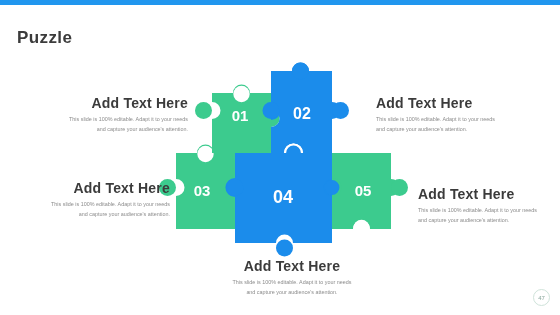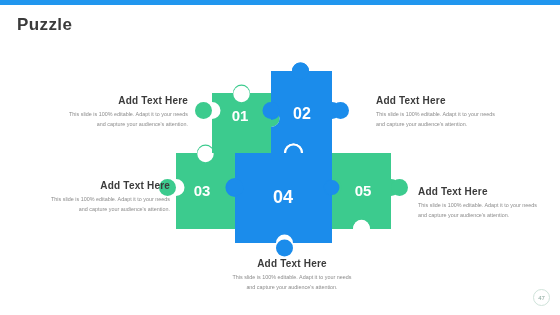--- a/index.html
+++ b/index.html
@@ -20,21 +20,21 @@
     position: absolute;
     left: 0; top: 0;
     width: 560px;
     height: 5px;
     background: #2196ee;
   }
   
   #title {
     position: absolute;
     left: 17px;
-    top: 15px;
+    top: 28px;
     font-size: 17px;
     font-weight: 700;
     color: #3b3b3b;
     letter-spacing: 0.4px;
     white-space: nowrap;
   }
   
   #page-badge {
     position: absolute;
     right: 10px;
@@ -65,21 +65,21 @@
     fill: #ffffff;
     text-anchor: middle;
     dominant-baseline: central;
   }
   
   .tblock {
     position: absolute;
     width: 128px;
   }
   .tb-head {
-    font-size: 10px;
+    font-size: 14px;
     font-weight: 700;
     color: #3b3b3b;
     margin: 0 0 3px 0;
     letter-spacing: 0.2px;
   }
   .tb-body {
     font-size: 5.4px;
     line-height: 1.85;
     color: #8c8c8c;
     margin: 0;

